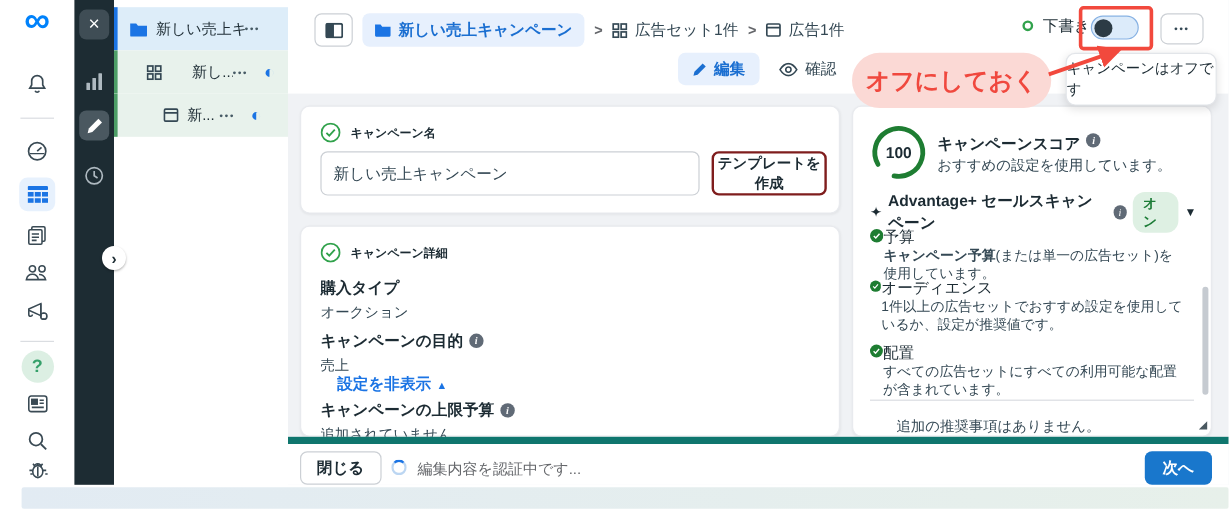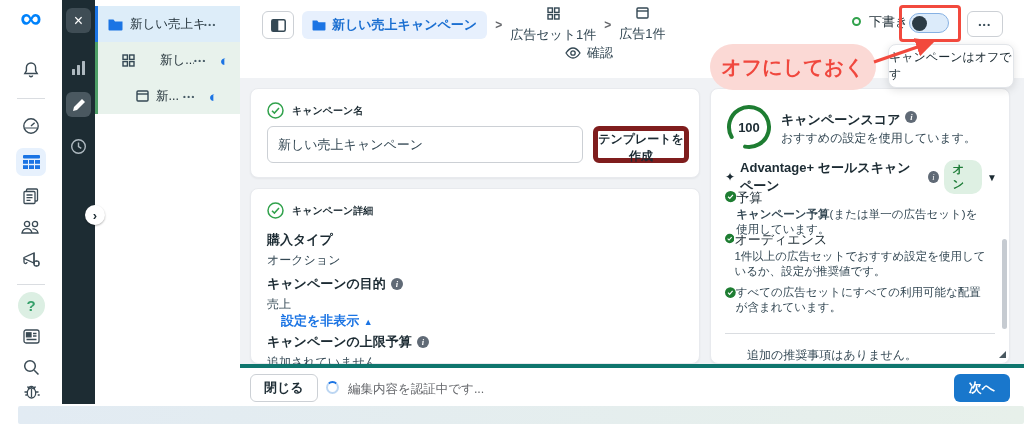--- a/index.html
+++ b/index.html
@@ -35,21 +35,21 @@
   .half-moon { color:#1b74e4; font-size:15px; line-height:1; }
 
   
   .main { position:absolute; left:240px; top:0; width:784px; height:404px; background:#f0f2f5; }
   .topbar { position:absolute; left:0; top:0; width:784px; height:78px; background:#fff; }
   .sq-btn { border:1px solid #ccd0d5; background:#fff; border-radius:6px; display:flex; align-items:center; justify-content:center; }
   .collapse-btn { position:absolute; left:22px; top:11px; width:32px; height:28px; }
   .crumbs { position:absolute; left:62px; top:11px; height:28px; display:flex; align-items:center; gap:8px; }
   .crumb-pill { background:#e7f0fd; border-radius:6px; height:28px; display:flex; align-items:center; gap:6px; padding:0 10px;
                 color:#1b6fd1; font-size:13px; font-weight:bold; }
-  .crumb { display:flex; align-items:center; gap:6px; color:#344854; font-size:13px;flex-direction:column; }
+  .crumb { display:flex; align-items:center; gap:6px; color:#344854; font-size:13px; }
   .crumb-sep { color:#65676b; font-size:12px; font-weight:bold; }
   .mode-row { position:absolute; left:325px; top:44px; display:flex; align-items:center; gap:16px; }
   .edit-pill { background:#e7f0fd; border-radius:6px; height:27px; display:flex; align-items:center; gap:6px; padding:0 12px;
                color:#1b6fd1; font-size:13px; font-weight:bold; }
   .review-item { display:flex; align-items:center; gap:6px; color:#344854; font-size:13px; }
 
   
   .draft-dot { position:absolute; left:612px; top:17px; width:9px; height:9px; border:2px solid #31a24c; border-radius:50%; }
   .draft-label { position:absolute; left:629px; top:13px; font-size:13px; color:#1c2b33; }
   .toggle { position:absolute; left:669px; top:13px; width:40px; height:20px; background:#dcebfa; border:1px solid #86b1e3; border-radius:10px; }
@@ -63,21 +63,21 @@
                 display:flex; align-items:center; justify-content:center; color:#f0483e; font-size:20px; font-weight:bold; z-index:6; }
   .arrow-svg { position:absolute; left:600px; top:28px; width:110px; height:44px; z-index:7; pointer-events:none; }
 
   
   .card { position:absolute; background:#fff; border:1px solid #e8eaee; border-radius:8px; box-shadow:0 1px 2px rgba(0,0,0,.05); }
   .card-head { display:flex; align-items:center; gap:8px; font-size:10px; font-weight:bold; color:#1c2b33; }
   .card1 { left:10px; top:88px; width:450px; height:90px; }
   .card2 { left:10px; top:188px; width:450px; height:176px; }
   .name-input { position:absolute; left:16px; top:37px; width:316px; height:37px; border:1px solid #ccd0d5; border-radius:6px;
                 padding:0 10px; font-size:13px; color:#344854; font-family:inherit; }
-  .tmpl-btn { position:absolute; left:342px; top:37px; width:96px; height:37px; border:5px solid #7f1d1d; background:#fff;
+  .tmpl-btn { position:absolute; left:342px; top:37px; width:96px; height:37px; border:2px solid #7f1d1d; background:#fff;
               border-radius:6px; font-size:12px; font-weight:bold; color:#1c2b33; }
   .f-label { font-size:13px; font-weight:bold; color:#1c2b33; display:flex; align-items:center; gap:5px; }
   .f-value { font-size:12px; color:#344854; margin-top:3px; }
   .blue-link { font-size:13px; color:#1b74e4; font-weight:bold; }
   .info-dot { display:inline-flex; width:12px; height:12px; background:#606a76; border-radius:50%; color:#fff; font-size:8.5px;
               align-items:center; justify-content:center; font-style:italic; font-family:"Liberation Serif",serif; }
 
   
   .card3 { left:470px; top:88px; width:300px; height:276px; overflow:hidden; }
   .score-title { position:absolute; left:70px; top:22px; font-size:13px; font-weight:bold; color:#1c2b33; display:flex; gap:5px; align-items:flex-start; }
@@ -88,21 +88,21 @@
   .caret { color:#1c2b33; font-size:10px; }
   .chk-item { position:absolute; left:14px; width:262px; display:flex; gap:0; }
   .chk-texts .t { font-size:13px; color:#1c2b33; }
   .chk-texts .d { font-size:11.5px; color:#344854; line-height:1.3; margin-top:0; }
   .sep-line { position:absolute; left:14px; right:14px; top:244px; height:1px; background:#dadde1; }
   .no-more { position:absolute; left:36px; top:258px; font-size:12px; color:#344854; }
   .vscroll { position:absolute; right:2px; top:150px; width:5px; height:90px; background:#c6cbd1; border-radius:3px; }
   .scroll-corner { position:absolute; right:3px; top:262px; width:0; height:0; border-left:7px solid transparent; border-bottom:7px solid #4a5860; }
 
   
-  .bottombar { position:absolute; left:0; top:364px; width:784px; height:40px; background:#fff; border-top:4px solid #0f766e; }
+  .bottombar { position:absolute; left:0; top:364px; width:784px; height:40px; background:#fff; border-top:6px solid #0f766e; }
   .close-btn { position:absolute; left:10px; top:6px; height:28px; padding:0 13px; border:1px solid #ccd0d5; background:#fff;
                border-radius:6px; font-size:13px; font-weight:bold; color:#1c2b33; }
   .spinner { position:absolute; left:86px; top:13px; width:13px; height:13px; border:2px solid #bcd6f2; border-top-color:#1b74e4;
              border-radius:50%; animation:spin 1s linear infinite; }
   @keyframes spin { to { transform:rotate(360deg); } }
   .validating { position:absolute; left:108px; top:13px; font-size:12.5px; color:#65676b; }
   .next-btn { position:absolute; right:14px; top:6px; height:28px; padding:0 15px; background:#1977cc; border:none;
               border-radius:6px; font-size:13px; font-weight:bold; color:#fff; }
 
   .bottom-strip { position:absolute; left:18px; top:406px; width:1006px; height:18px;
@@ -280,20 +280,26 @@
         <span class="crumb-sep">&gt;</span>
         <div class="crumb">
           <svg width="13" height="12" viewBox="0 0 13 12" fill="none" stroke="#344854" stroke-width="1.4">
             <rect x="1" y="1" width="11" height="10" rx="1"></rect>
               <path d="M1 4h11"></path>
           </svg>
           <span>広告1件</span>
         </div>
       </div>
       <div class="mode-row">
+        <div class="edit-pill">
+          <svg width="12" height="12" viewBox="0 0 14 14">
+            <path d="M1 13l1-4 8-8 3 3-8 8z" fill="#1b6fd1"></path>
+          </svg>
+          <span>編集</span>
+        </div>
         <div class="review-item">
           <svg width="16" height="12" viewBox="0 0 16 12" fill="none" stroke="#344854" stroke-width="1.3">
             <path d="M1 6c2.2-3.4 4.6-5 7-5s4.8 1.6 7 5c-2.2 3.4-4.6 5-7 5S3.2 9.4 1 6z"></path>
               <circle cx="8" cy="6" r="2.2"></circle>
           </svg>
           <span>確認</span>
         </div>
       </div>
 
       <div class="draft-dot"></div>
@@ -388,20 +394,21 @@
           <div class="t">オーディエンス</div>
           <div class="d">1件以上の広告セットでおすすめ設定を使用しているか、設定が推奨値です。</div>
         </div>
       </div>
       <div class="chk-item" style="top:196px">
         <svg width="15" height="15" viewBox="0 0 15 15">
           <circle cx="7.5" cy="7.5" r="7.5" fill="#1e7d32"></circle>
             <path d="M4.2 7.8l2.2 2.2 4.2-4.8" stroke="#fff" stroke-width="1.6" fill="none"></path>
         </svg>
         <div class="chk-texts">
+          <div class="t">配置</div>
           <div class="d">すべての広告セットにすべての利用可能な配置が含まれています。</div>
         </div>
       </div>
       <div class="sep-line"></div>
       <div class="no-more">追加の推奨事項はありません。</div>
       <div class="vscroll"></div>
       <div class="scroll-corner"></div>
     </div>
 
     <div class="bottombar">

